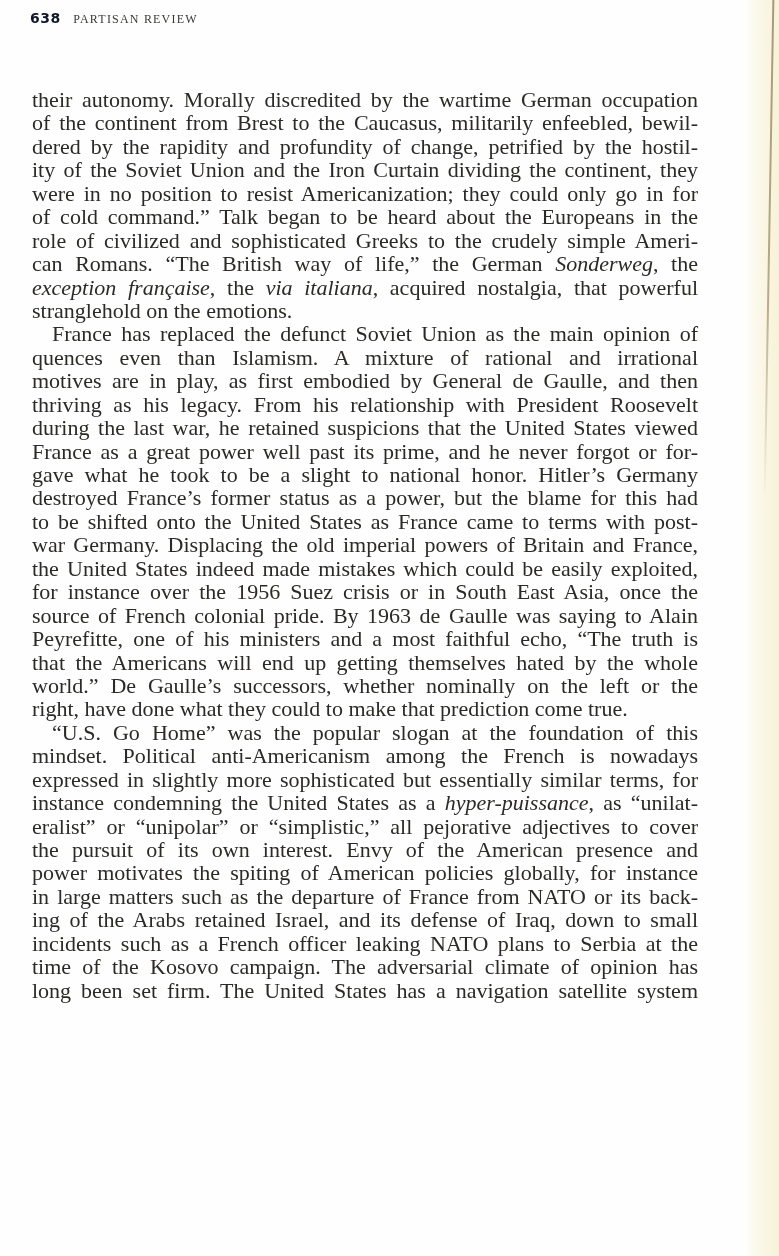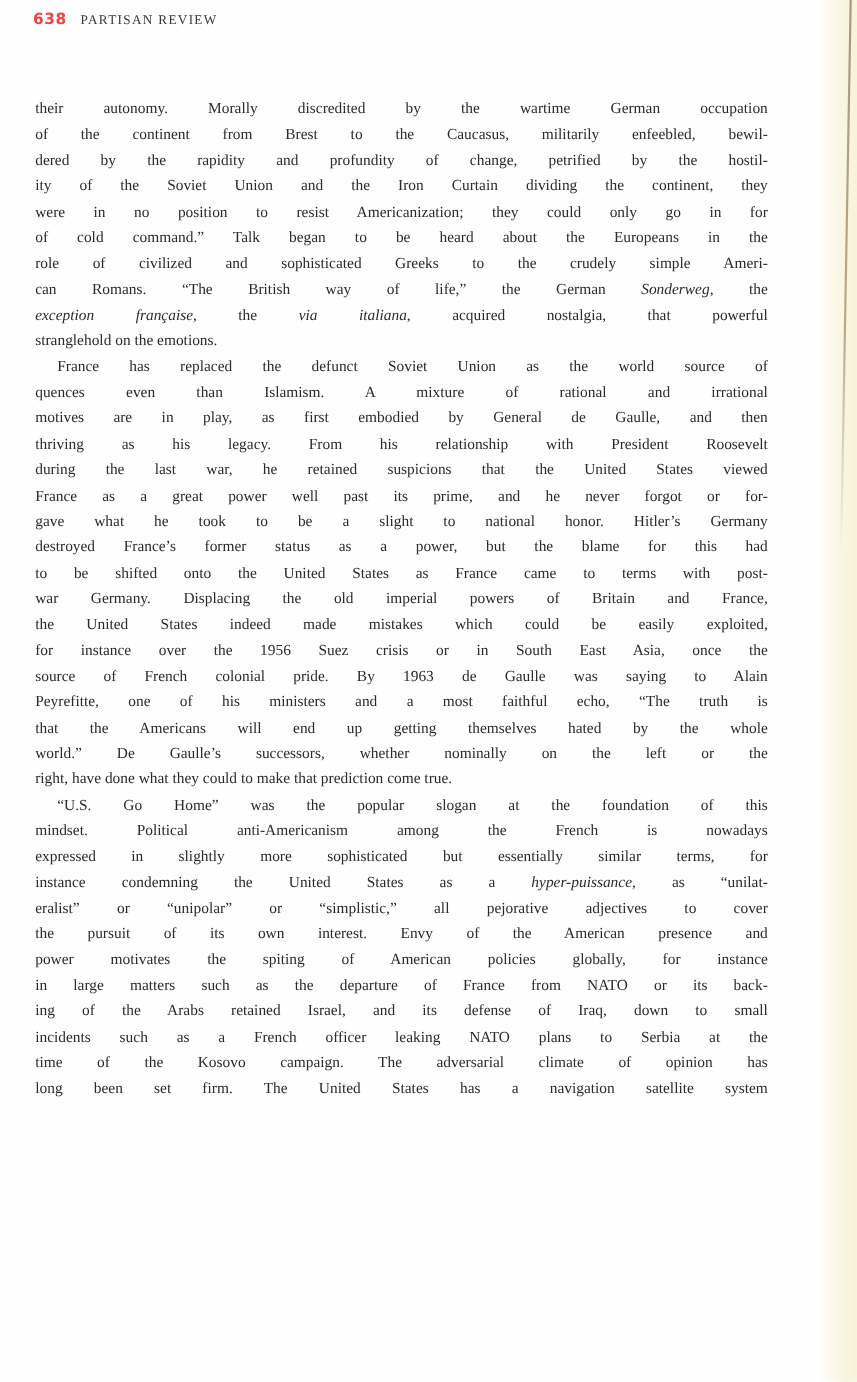--- a/index.html
+++ b/index.html
@@ -39,33 +39,33 @@
       font-size: 16px;
       letter-spacing: 0.5px;
       color: #3a3935;
       white-space: nowrap;
     }
     .page-number {
       font-family: "DejaVu Sans", "Liberation Sans", sans-serif;
       font-weight: bold;
       font-size: 14px;
       margin-right: 8px;
-      color: #ef4444;
+      color: #0f172a;
     }
     .journal-title {
       font-family: "Liberation Serif", "DejaVu Serif", serif;
       font-size: 12px;
       letter-spacing: 1.2px;
     }
     .body-text {
       position: absolute;
       top: 88px;
       left: 32px;
       width: 666px;
-      font-size: 14px;
+      font-size: 22px;
       line-height: 23.45px;
       text-align: justify;
     }
     .line {
       display: block;
       height: 23.45px;
       text-align: justify;
       text-align-last: justify;
       white-space: nowrap;
       overflow: visible;
@@ -90,21 +90,21 @@
     <div class="line">their autonomy. Morally discredited by the wartime German occupation</div>
     <div class="line">of the continent from Brest to the Caucasus, militarily enfeebled, bewil-</div>
     <div class="line">dered by the rapidity and profundity of change, petrified by the hostil-</div>
     <div class="line">ity of the Soviet Union and the Iron Curtain dividing the continent, they</div>
     <div class="line">were in no position to resist Americanization; they could only go in for</div>
     <div class="line">of cold command.” Talk began to be heard about the Europeans in the</div>
     <div class="line">role of civilized and sophisticated Greeks to the crudely simple Ameri-</div>
     <div class="line"><span>can Romans. “The British way of life,” the German </span><span class="it">Sonderweg</span><span>, the</span></div>
     <div class="line"><span class="it">exception française</span><span>, the </span><span class="it">via italiana</span><span>, acquired nostalgia, that powerful</span></div>
     <div class="line last">stranglehold on the emotions.</div>
-    <div class="line indent">France has replaced the defunct Soviet Union as the world source of</div>
+    <div class="line indent">France has replaced the defunct Soviet Union as the main opinion of</div>
     <div class="line">quences even than Islamism. A mixture of rational and irrational</div>
     <div class="line">motives are in play, as first embodied by General de Gaulle, and then</div>
     <div class="line">thriving as his legacy. From his relationship with President Roosevelt</div>
     <div class="line">during the last war, he retained suspicions that the United States viewed</div>
     <div class="line">France as a great power well past its prime, and he never forgot or for-</div>
     <div class="line">gave what he took to be a slight to national honor. Hitler’s Germany</div>
     <div class="line">destroyed France’s former status as a power, but the blame for this had</div>
     <div class="line">to be shifted onto the United States as France came to terms with post-</div>
     <div class="line">war Germany. Displacing the old imperial powers of Britain and France,</div>
     <div class="line">the United States indeed made mistakes which could be easily exploited,</div>

